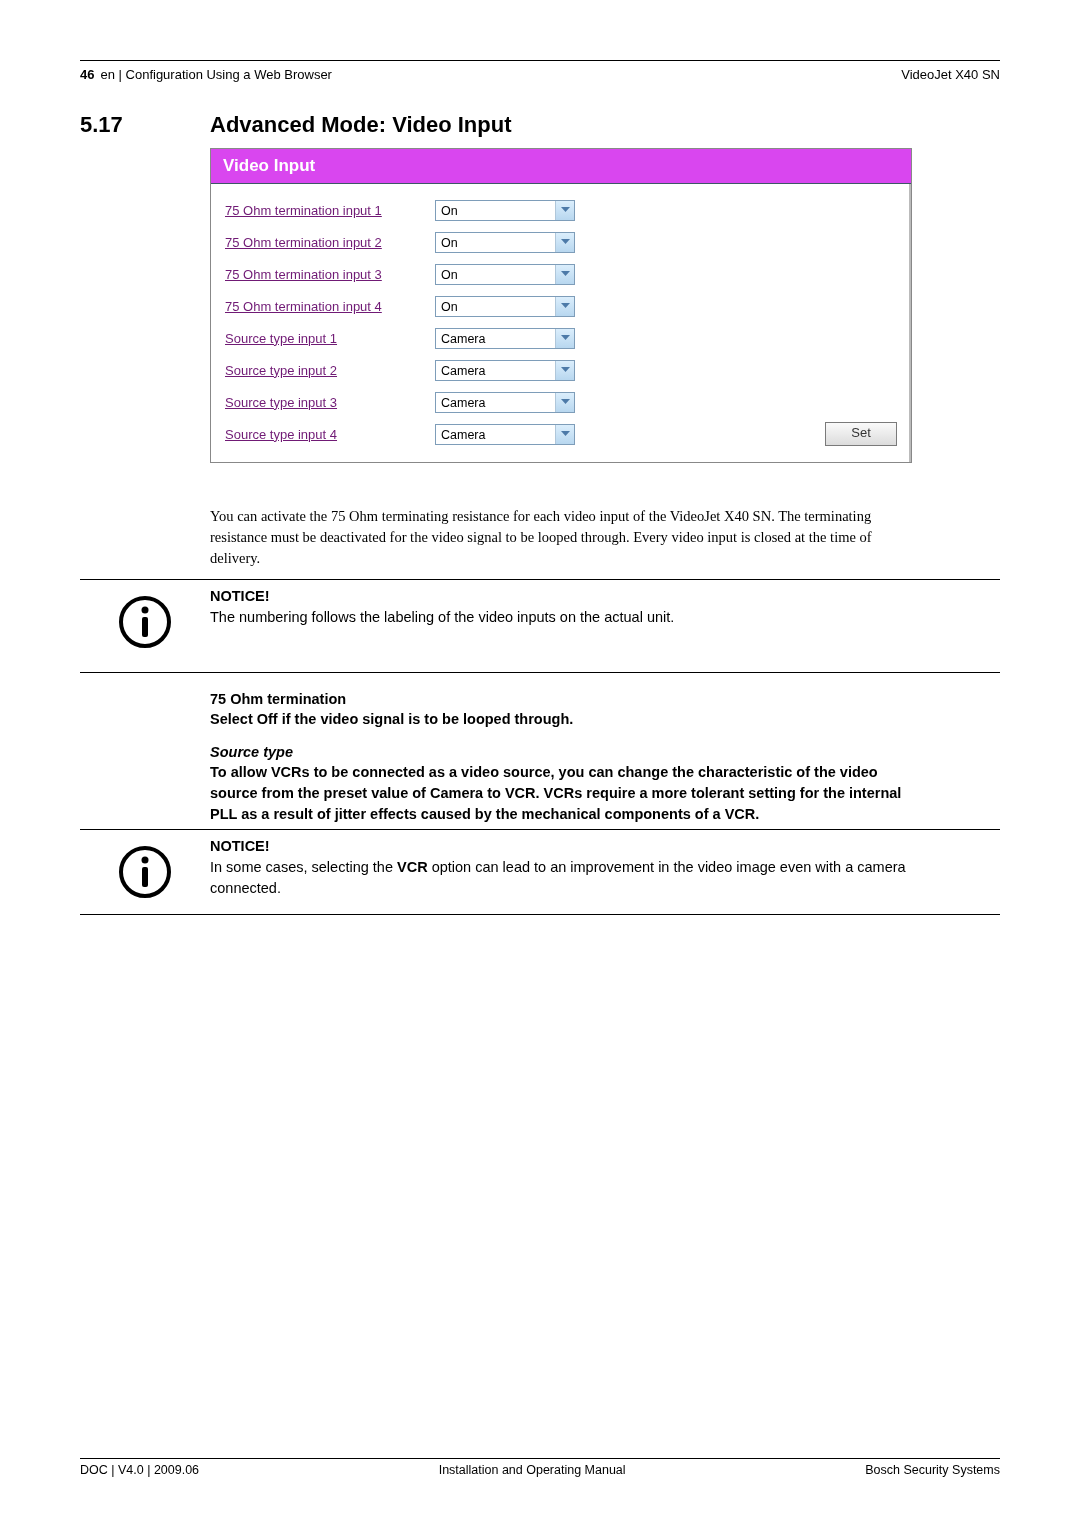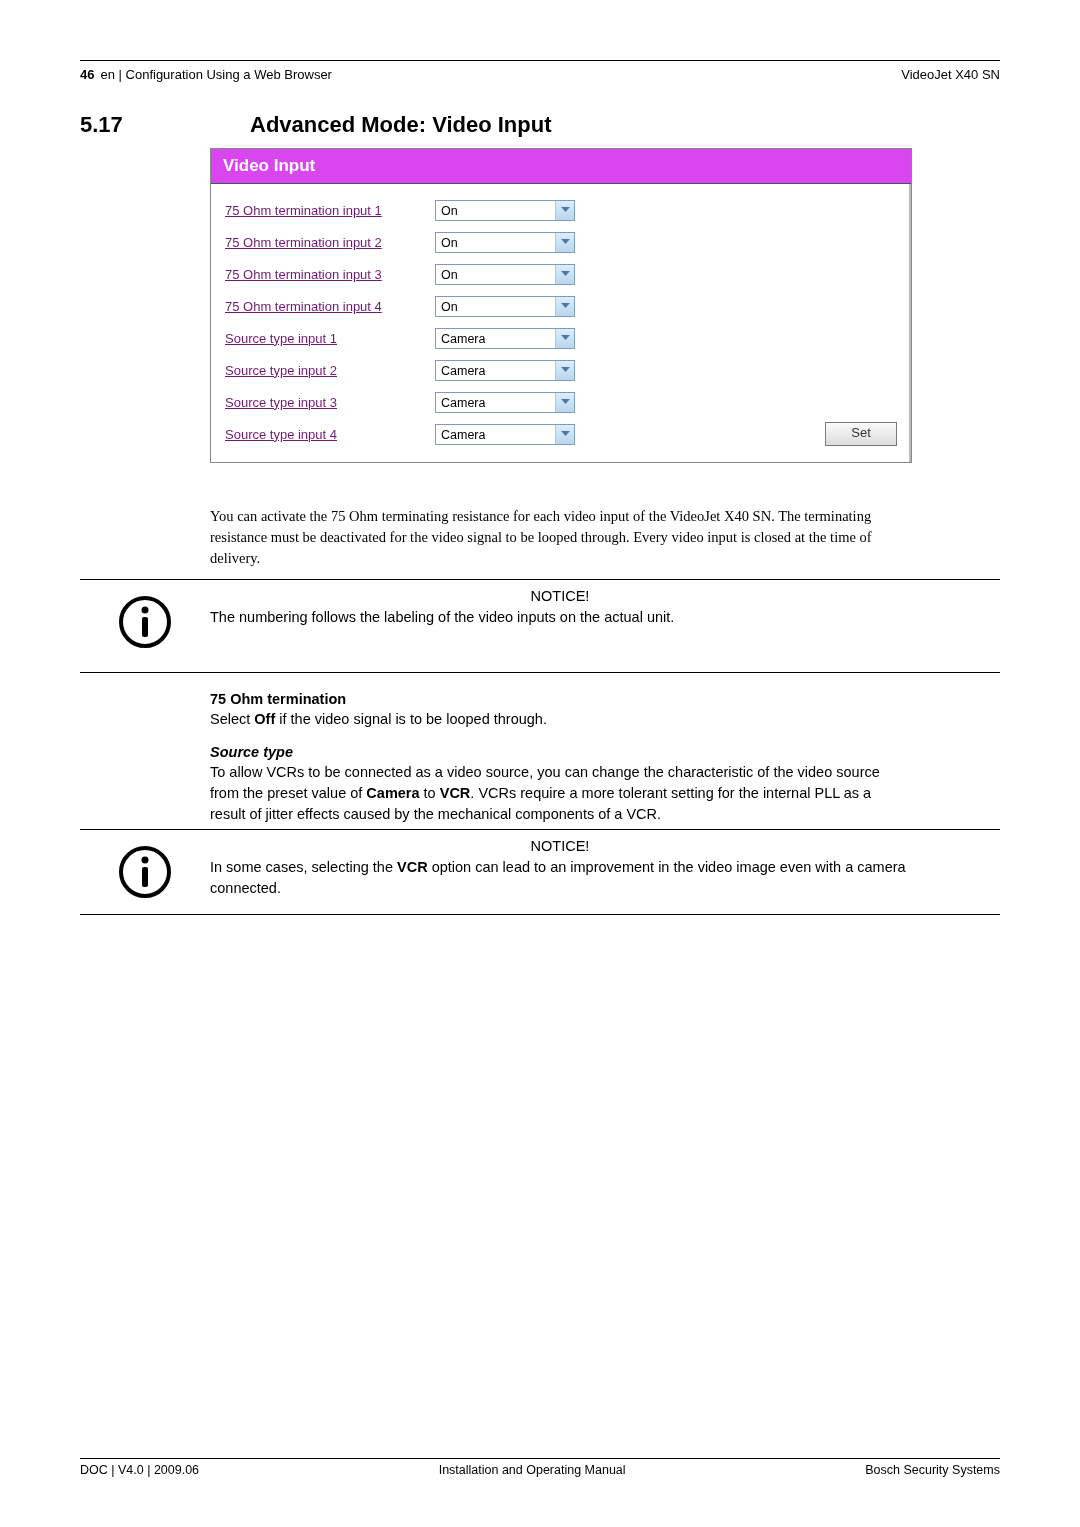--- a/index.html
+++ b/index.html
@@ -29,21 +29,20 @@
   .header-row .left {
     display: flex;
     gap: 6px;
     justify-content: flex-end;
   }
   .header-row .pnum { font-weight: bold; }
   .section-row {
     display: flex;
     align-items: flex-start;
     margin-top: 26px;
-    gap: 40px;
   }
   .section-num {
     font-size: 22px;
     font-weight: bold;
     width: 130px;
     flex-shrink: 0;
   }
   .section-title {
     font-size: 22px;
     font-weight: bold;
@@ -152,31 +151,32 @@
     flex-shrink:0;
     display:flex;
     justify-content:center;
     padding-top:8px;
   }
   .notice-text {
     font-size: 14.5px;
     line-height:1.45;
     width:700px;
   }
-  .notice-title { font-weight:normal;text-align:center; }
+  .notice-title { font-weight:bold; }
   .sub-heading {
     font-weight: bold;
     font-size: 14.5px;
     margin-top: 18px;
   }
   .sub-para {
     font-size: 14.5px;
     line-height:1.45;
     margin-top:2px;
     width:700px;
+    font-weight:bold;
   }
   .footer {
     position: absolute;
     bottom: 50px;
     left: 80px;
     right: 80px;
   }
   .foot-line { border-top:1px solid #000; margin-bottom:4px;}
   .foot-row {
     display:flex;

